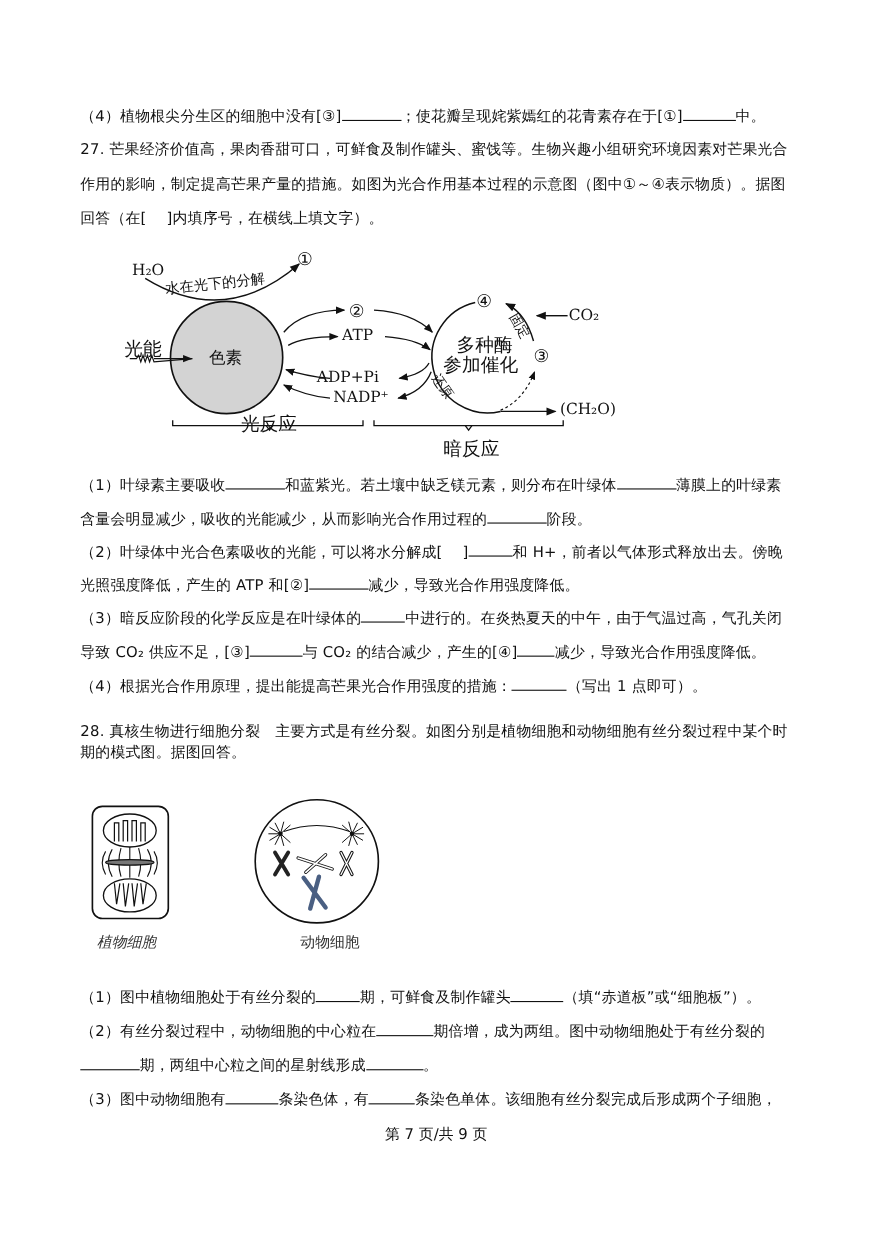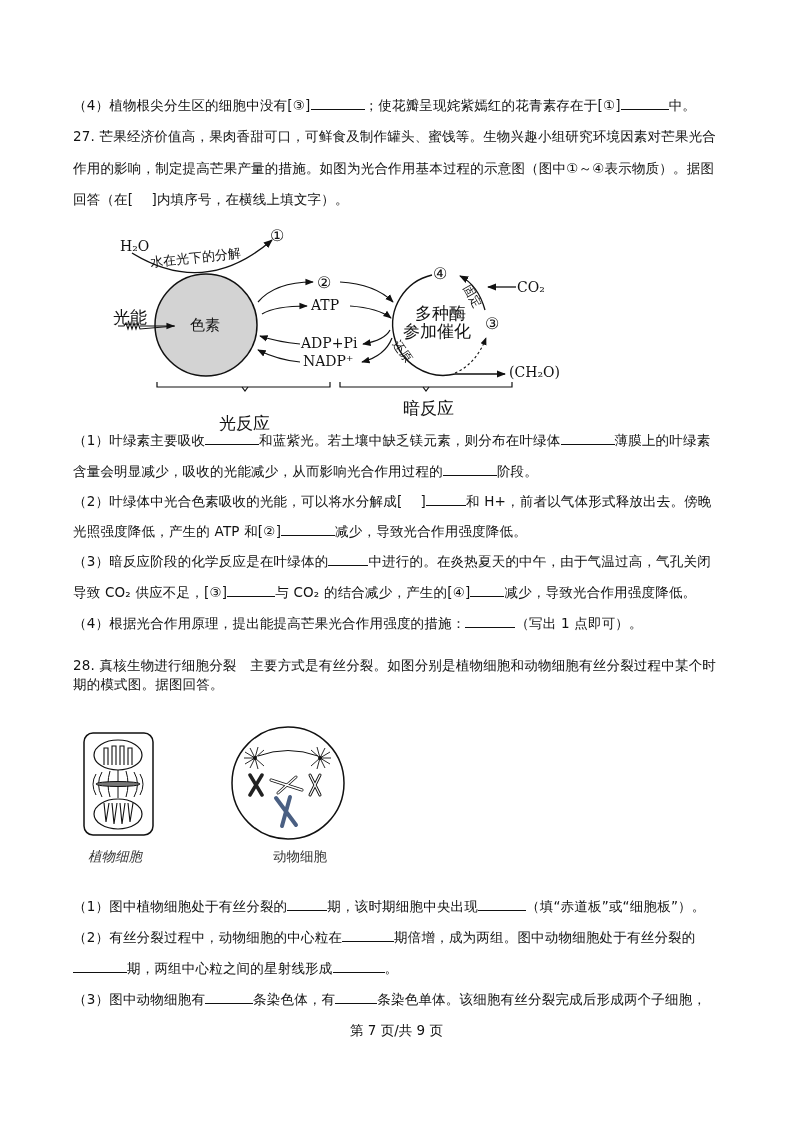--- a/index.html
+++ b/index.html
@@ -59,31 +59,31 @@
   <path d="M340,382 L340,387 L512,387 L512,382" fill="none" stroke="#111" stroke-width="1.2"></path>
   <path d="M423,387 L426,391 L429,387" fill="none" stroke="#111" stroke-width="1.2"></path>
 </svg>
   <div class="diagram-label" style="left:120px;top:238px;">H₂O</div>
   <div class="diagram-label cn" style="left:150px;top:249px;font-size:13px;transform:rotate(-6deg);">水在光下的分解</div>
   <div class="diagram-label" style="left:270px;top:226px;font-size:16px;">①</div>
   <div class="diagram-label cn" style="left:81px;top:306px;margin-left:32px;">光能</div>
   <div class="diagram-label cn" style="left:190px;top:316px;font-size:15px;">色素</div>
   <div class="diagram-label" style="left:317px;top:273px;font-size:16px;">②</div>
   <div class="diagram-label" style="left:311px;top:297px;">ATP</div>
-  <div class="diagram-label" style="left:301px;top:335px;">ADP+Pi</div>
+  <div class="diagram-label" style="left:288px;top:335px;">ADP+Pi</div>
   <div class="diagram-label" style="left:303px;top:353px;">NADP⁺</div>
   <div class="diagram-label" style="left:433px;top:264px;font-size:16px;">④</div>
   <div class="diagram-label" style="left:517px;top:279px;text-align:right;">CO₂</div>
   <div class="diagram-label cn" style="left:460px;top:288px;font-size:12px;transform:rotate(60deg);">固定</div>
   <div class="diagram-label cn" style="left:415px;top:302px;">多种酶</div>
   <div class="diagram-label cn" style="left:403px;top:320px;">参加催化</div>
   <div class="diagram-label" style="left:485px;top:314px;font-size:16px;">③</div>
   <div class="diagram-label cn" style="left:390px;top:343px;font-size:12px;transform:rotate(55deg);">还原</div>
   <div class="diagram-label" style="left:509px;top:364px;">(CH₂O)</div>
-  <div class="diagram-label cn" style="left:219px;top:412px;">光反应</div>
+  <div class="diagram-label cn" style="left:219px;top:374px;">光反应</div>
   <div class="diagram-label cn" style="left:403px;top:397px;">暗反应</div>
 </div>
 
 <div class="line" style="top:430px;">
   <span>（1）叶绿素主要吸收</span><span class="blank" style="width:54px;"></span><span>和蓝紫光。若土壤中缺乏镁元素，则分布在叶绿体</span><span class="blank" style="width:54px;"></span><span>薄膜上的叶绿素</span>
 </div>
 <div class="line" style="top:461px;">
   <span>含量会明显减少，吸收的光能减少，从而影响光合作用过程的</span><span class="blank" style="width:54px;"></span><span>阶段。</span>
 </div>
 <div class="line" style="top:491px;">
@@ -150,21 +150,21 @@
     <path d="M310,775 L320,795 M320,775 L310,795" stroke="#111" stroke-width="3" stroke-linecap="round"></path>
     <path d="M310,775 L320,795 M320,775 L310,795" stroke="#fff" stroke-width="1.2" stroke-linecap="round"></path>
     <path d="M276,798 L296,825 M290,797 L282,826" stroke="#4a5f82" stroke-width="4" stroke-linecap="round"></path>
   </g>
 </svg>
   <div class="caption" style="left:88px;top:848px;font-style:italic;">植物细胞</div>
   <div class="caption" style="left:273px;top:848px;">动物细胞</div>
 </div>
 
 <div class="line" style="top:896px;">
-  <span>（1）图中植物细胞处于有丝分裂的</span><span class="blank" style="width:40px;"></span><span>期，该时期细胞中央出现</span><span class="blank" style="width:48px;"></span><span>（填“赤道板”或“细胞板”）。</span>
+  <span>（1）图中植物细胞处于有丝分裂的</span><span class="blank" style="width:40px;"></span><span>期，可鲜食及制作罐头</span><span class="blank" style="width:48px;"></span><span>（填“赤道板”或“细胞板”）。</span>
 </div>
 <div class="line" style="top:927px;">
   <span>（2）有丝分裂过程中，动物细胞的中心粒在</span><span class="blank" style="width:52px;"></span><span>期倍增，成为两组。图中动物细胞处于有丝分裂的</span>
 </div>
 <div class="line" style="top:958px;">
   <span class="blank" style="width:54px;"></span><span>期，两组中心粒之间的星射线形成</span><span class="blank" style="width:52px;"></span><span>。</span>
 </div>
 <div class="line" style="top:989px;">
   <span>（3）图中动物细胞有</span><span class="blank" style="width:48px;"></span><span>条染色体，有</span><span class="blank" style="width:42px;"></span><span>条染色单体。该细胞有丝分裂完成后形成两个子细胞，</span>
 </div>

